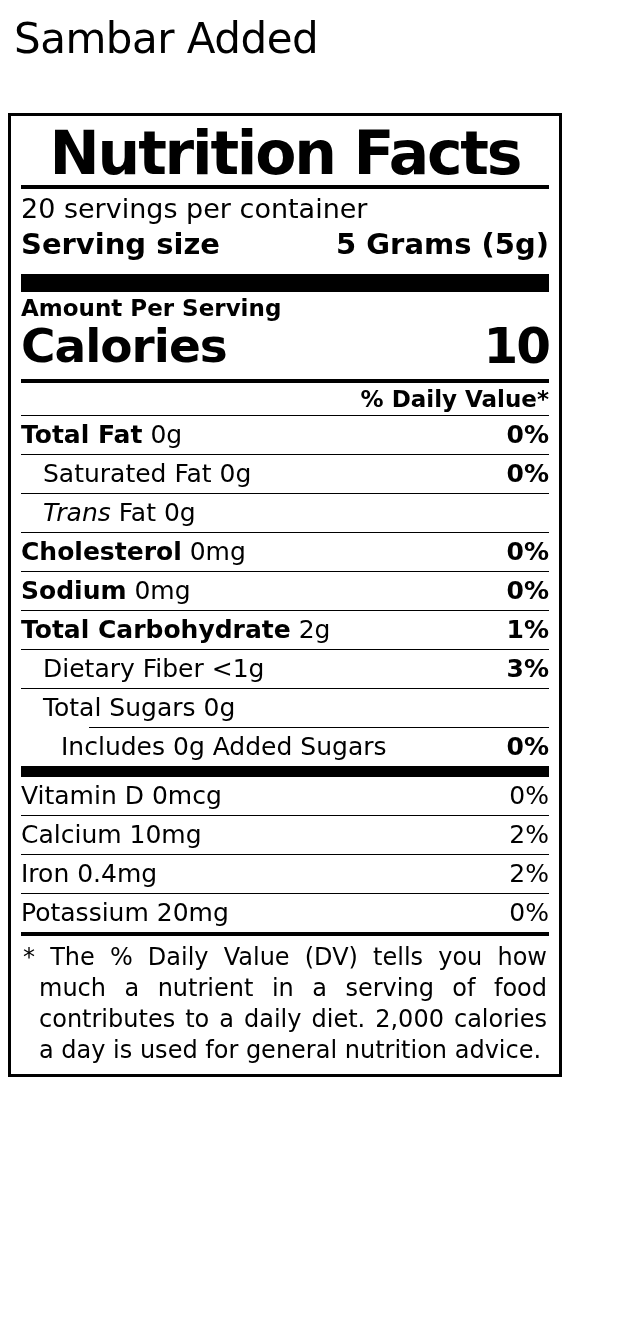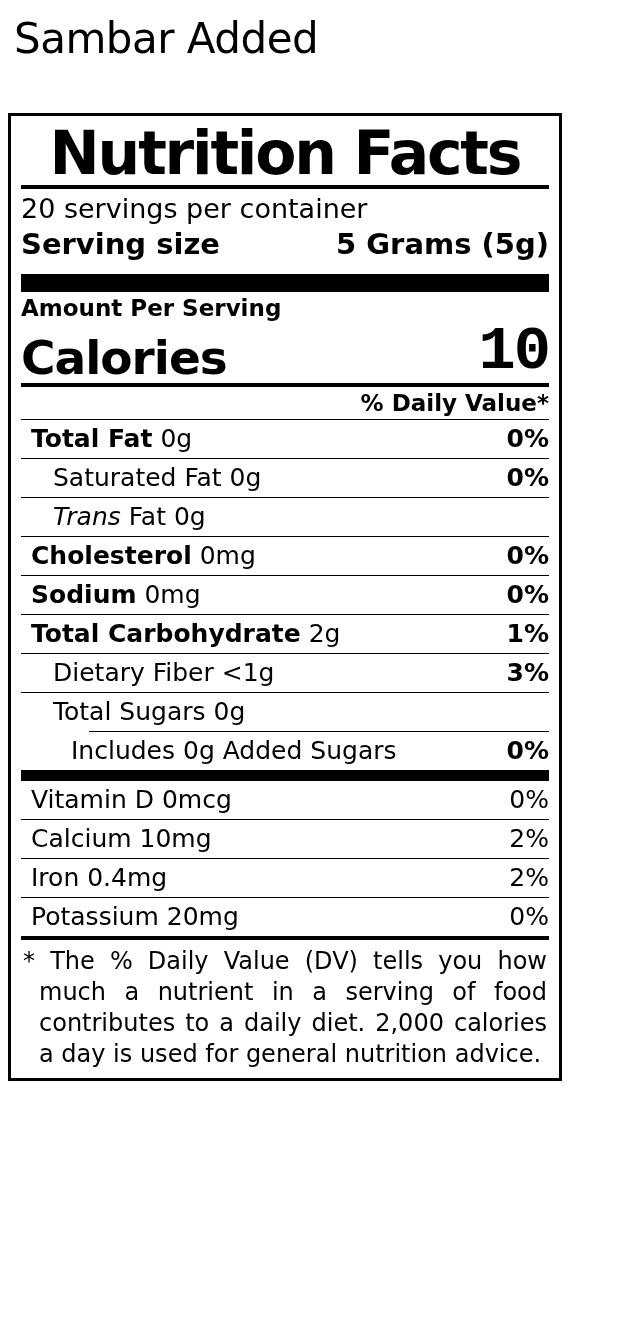--- a/index.html
+++ b/index.html
@@ -66,51 +66,50 @@
   }
   .amount-per {
     font-size: 23px;
     font-weight: 700;
     padding: 3px 0 0 0;
   }
   .calories-row {
     display: flex;
     justify-content: space-between;
     align-items: flex-end;
-    padding-bottom: 0;
+    padding-bottom: 8px;
     text-align: center;
   }
   .calories-label {
     font-size: 47px;
     font-weight: 700;
     letter-spacing: -1px;
     line-height: 1.05;
   }
   .calories-value {
-    font-size: 62px;
+    font-size: 50px;
     font-weight: 700;
     line-height: 1;
     letter-spacing: -2px;
-    font-family: Liberation Mono, monospace;
   }
   .dv-header {
     text-align: right;
     font-size: 23px;
     font-weight: 700;
     padding: 3px 0 3px 0;
   }
   .row {
     display: flex;
     justify-content: space-between;
     align-items: baseline;
     font-size: 25px;
     padding: 5px 0 5px 0;
     line-height: 1.12;
   }
-  .row .label { font-weight: 400; margin-left: 10px; }
+  .row .label { font-weight: 400; }
   .row .label b { font-weight: 700; }
   .row .dv { font-weight: 700; }
   .indent1 { padding-left: 22px; }
   .indent2 { padding-left: 40px; }
   .sub-rule-indent {
     border-top: 1px solid #000;
     margin-left: 68px;
   }
   .vitamins .row { font-size: 25px; }
   .vitamins .dv { font-weight: 400; }

